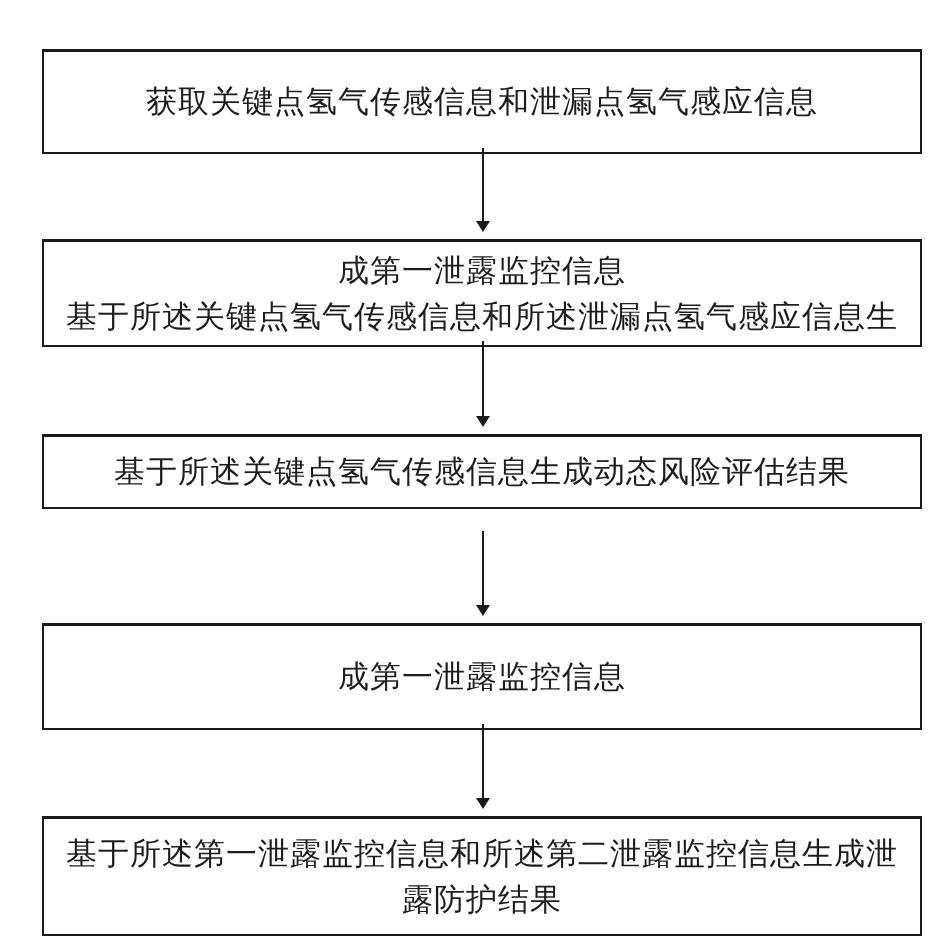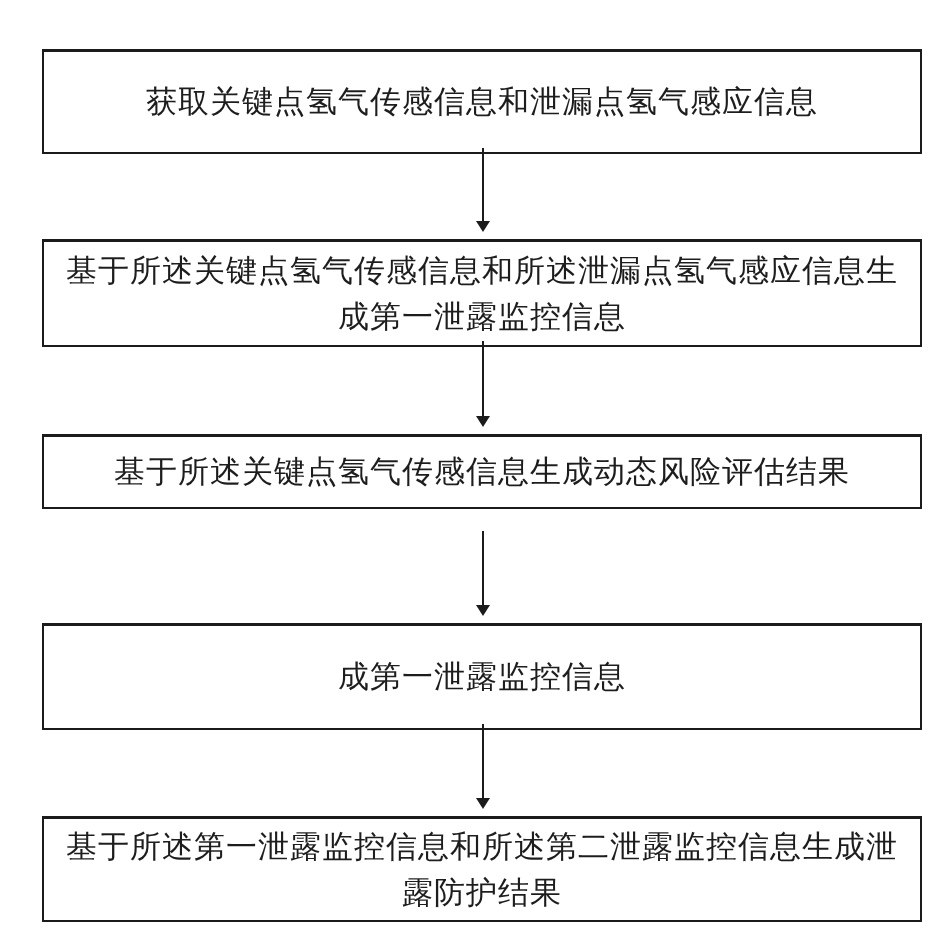--- a/index.html
+++ b/index.html
@@ -59,43 +59,43 @@
     height: 0;
     border-left: 7px solid transparent;
     border-right: 7px solid transparent;
     border-top: 11px solid #1b1b1b;
   }
   
   .b1 { top: 42px;  height: 105px; }
   .b2 { top: 232px; height: 108px; }
   .b3 { top: 427px; height: 75px; }
   .b4 { top: 616px; height: 107px; }
-  .b5 { top: 809px; height: 106px; align-items: center; }
+  .b5 { top: 809px; height: 120px; align-items: center; }
   .a1 { top: 148px; height: 84px; }
   .a2 { top: 341px; height: 86px; }
   .a3 { top: 531px; height: 85px; }
   .a4 { top: 724px; height: 85px; }
 </style>
 </head>
 <body>
 
 <div class="canvas">
 
   <div class="flow-box b1">
     <span class="line">获取关键点氢气传感信息和泄漏点氢气感应信息</span>
   </div>
 
   <div class="flow-arrow a1">
     <div class="arrow-line"></div>
     <div class="arrow-head"></div>
   </div>
 
   <div class="flow-box b2">
+    <span class="line">成第一泄露监控信息</span>
     <span class="line">基于所述关键点氢气传感信息和所述泄漏点氢气感应信息生</span>
-    <span class="line">成第一泄露监控信息</span>
   </div>
 
   <div class="flow-arrow a2">
     <div class="arrow-line"></div>
     <div class="arrow-head"></div>
   </div>
 
   <div class="flow-box b3">
     <span class="line">基于所述关键点氢气传感信息生成动态风险评估结果</span>
   </div>

